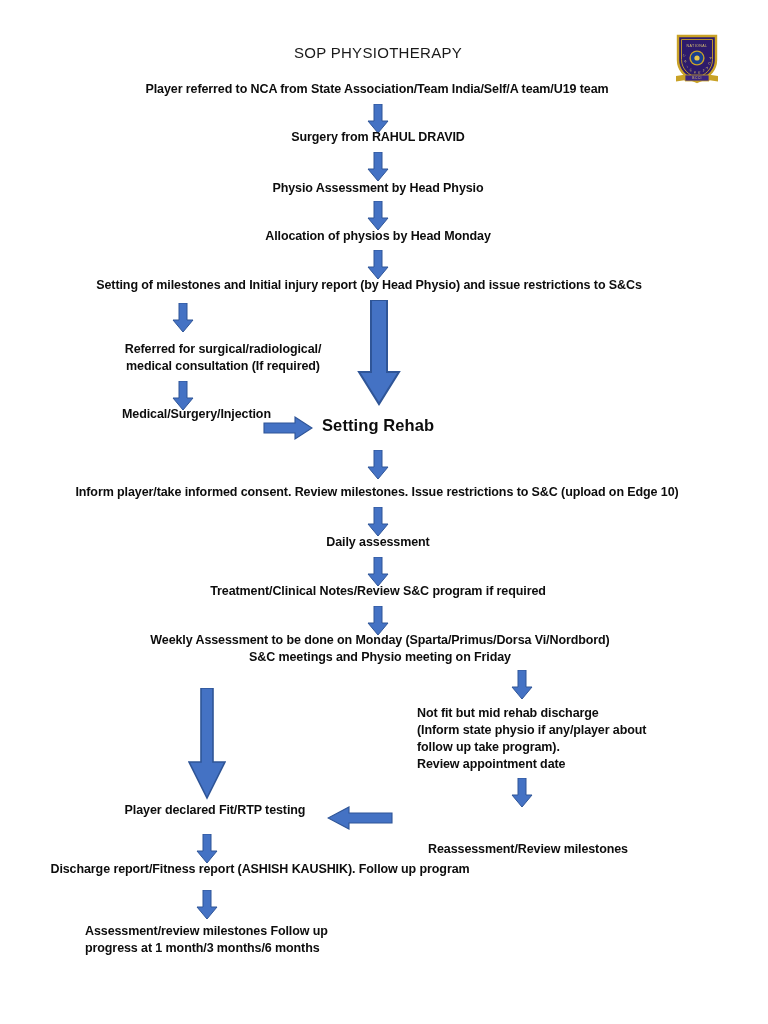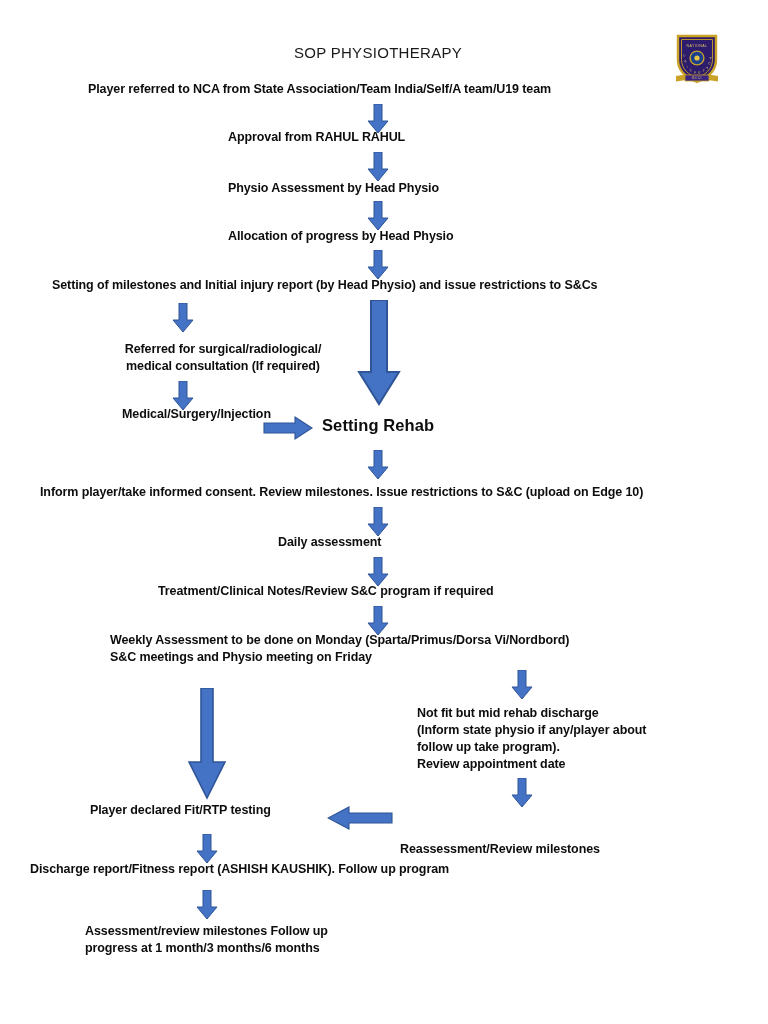--- a/index.html
+++ b/index.html
@@ -20,21 +20,21 @@
   }
   .node {
     position: absolute;
     font-size: 12.5px;
     font-weight: bold;
     line-height: 17px;
     color: #0d0d0d;
     white-space: pre-line;
     letter-spacing: -0.1px;
   }
-  .node.center { text-align: left; }
+  .node.center { text-align: center; }
   .node.left   { text-align: left; }
 
   .title {
     position: absolute;
     font-size: 15px;
     font-weight: normal;
     color: #1a1a1a;
     letter-spacing: 0.3px;
     text-align: center;
   }
@@ -95,37 +95,37 @@
   </div>
 
   <div class="node center" style="left:88px; top:81px; width:578px;">Player referred to NCA from State Association/Team India/Self/A team/U19 team</div>
 
   <div class="arrow" style="left:367px; top:104px;">
     <svg width="22" height="30" viewBox="0 0 22 30">
       <path d="M7 0 H15 V17 H21 L11 29 L1 17 H7 Z" fill="#4472c4" stroke="#2f5597" stroke-width="1"></path>
     </svg>
   </div>
 
-  <div class="node center" style="left:228px; top:129px; width:300px;">Approval from RAHUL RAHUL</div>
+  <div class="node center" style="left:228px; top:129px; width:300px;">Surgery from RAHUL DRAVID</div>
 
   <div class="arrow" style="left:367px; top:152px;">
     <svg width="22" height="30" viewBox="0 0 22 30">
       <path d="M7 0 H15 V17 H21 L11 29 L1 17 H7 Z" fill="#4472c4" stroke="#2f5597" stroke-width="1"></path>
     </svg>
   </div>
 
   <div class="node center" style="left:228px; top:180px; width:300px;">Physio Assessment by Head Physio</div>
 
   <div class="arrow" style="left:367px; top:201px;">
     <svg width="22" height="30" viewBox="0 0 22 30">
       <path d="M7 0 H15 V17 H21 L11 29 L1 17 H7 Z" fill="#4472c4" stroke="#2f5597" stroke-width="1"></path>
     </svg>
   </div>
 
-  <div class="node center" style="left:228px; top:228px; width:300px;">Allocation of progress by Head Physio</div>
+  <div class="node center" style="left:228px; top:228px; width:300px;">Allocation of physios by Head Monday</div>
 
   <div class="arrow" style="left:367px; top:250px;">
     <svg width="22" height="30" viewBox="0 0 22 30">
       <path d="M7 0 H15 V17 H21 L11 29 L1 17 H7 Z" fill="#4472c4" stroke="#2f5597" stroke-width="1"></path>
     </svg>
   </div>
 
   <div class="node center" style="left:52px; top:277px; width:634px;">Setting of milestones and Initial injury report (by Head Physio) and issue restrictions to S&amp;Cs</div>
 
   <div class="arrow" style="left:172px; top:303px;">

